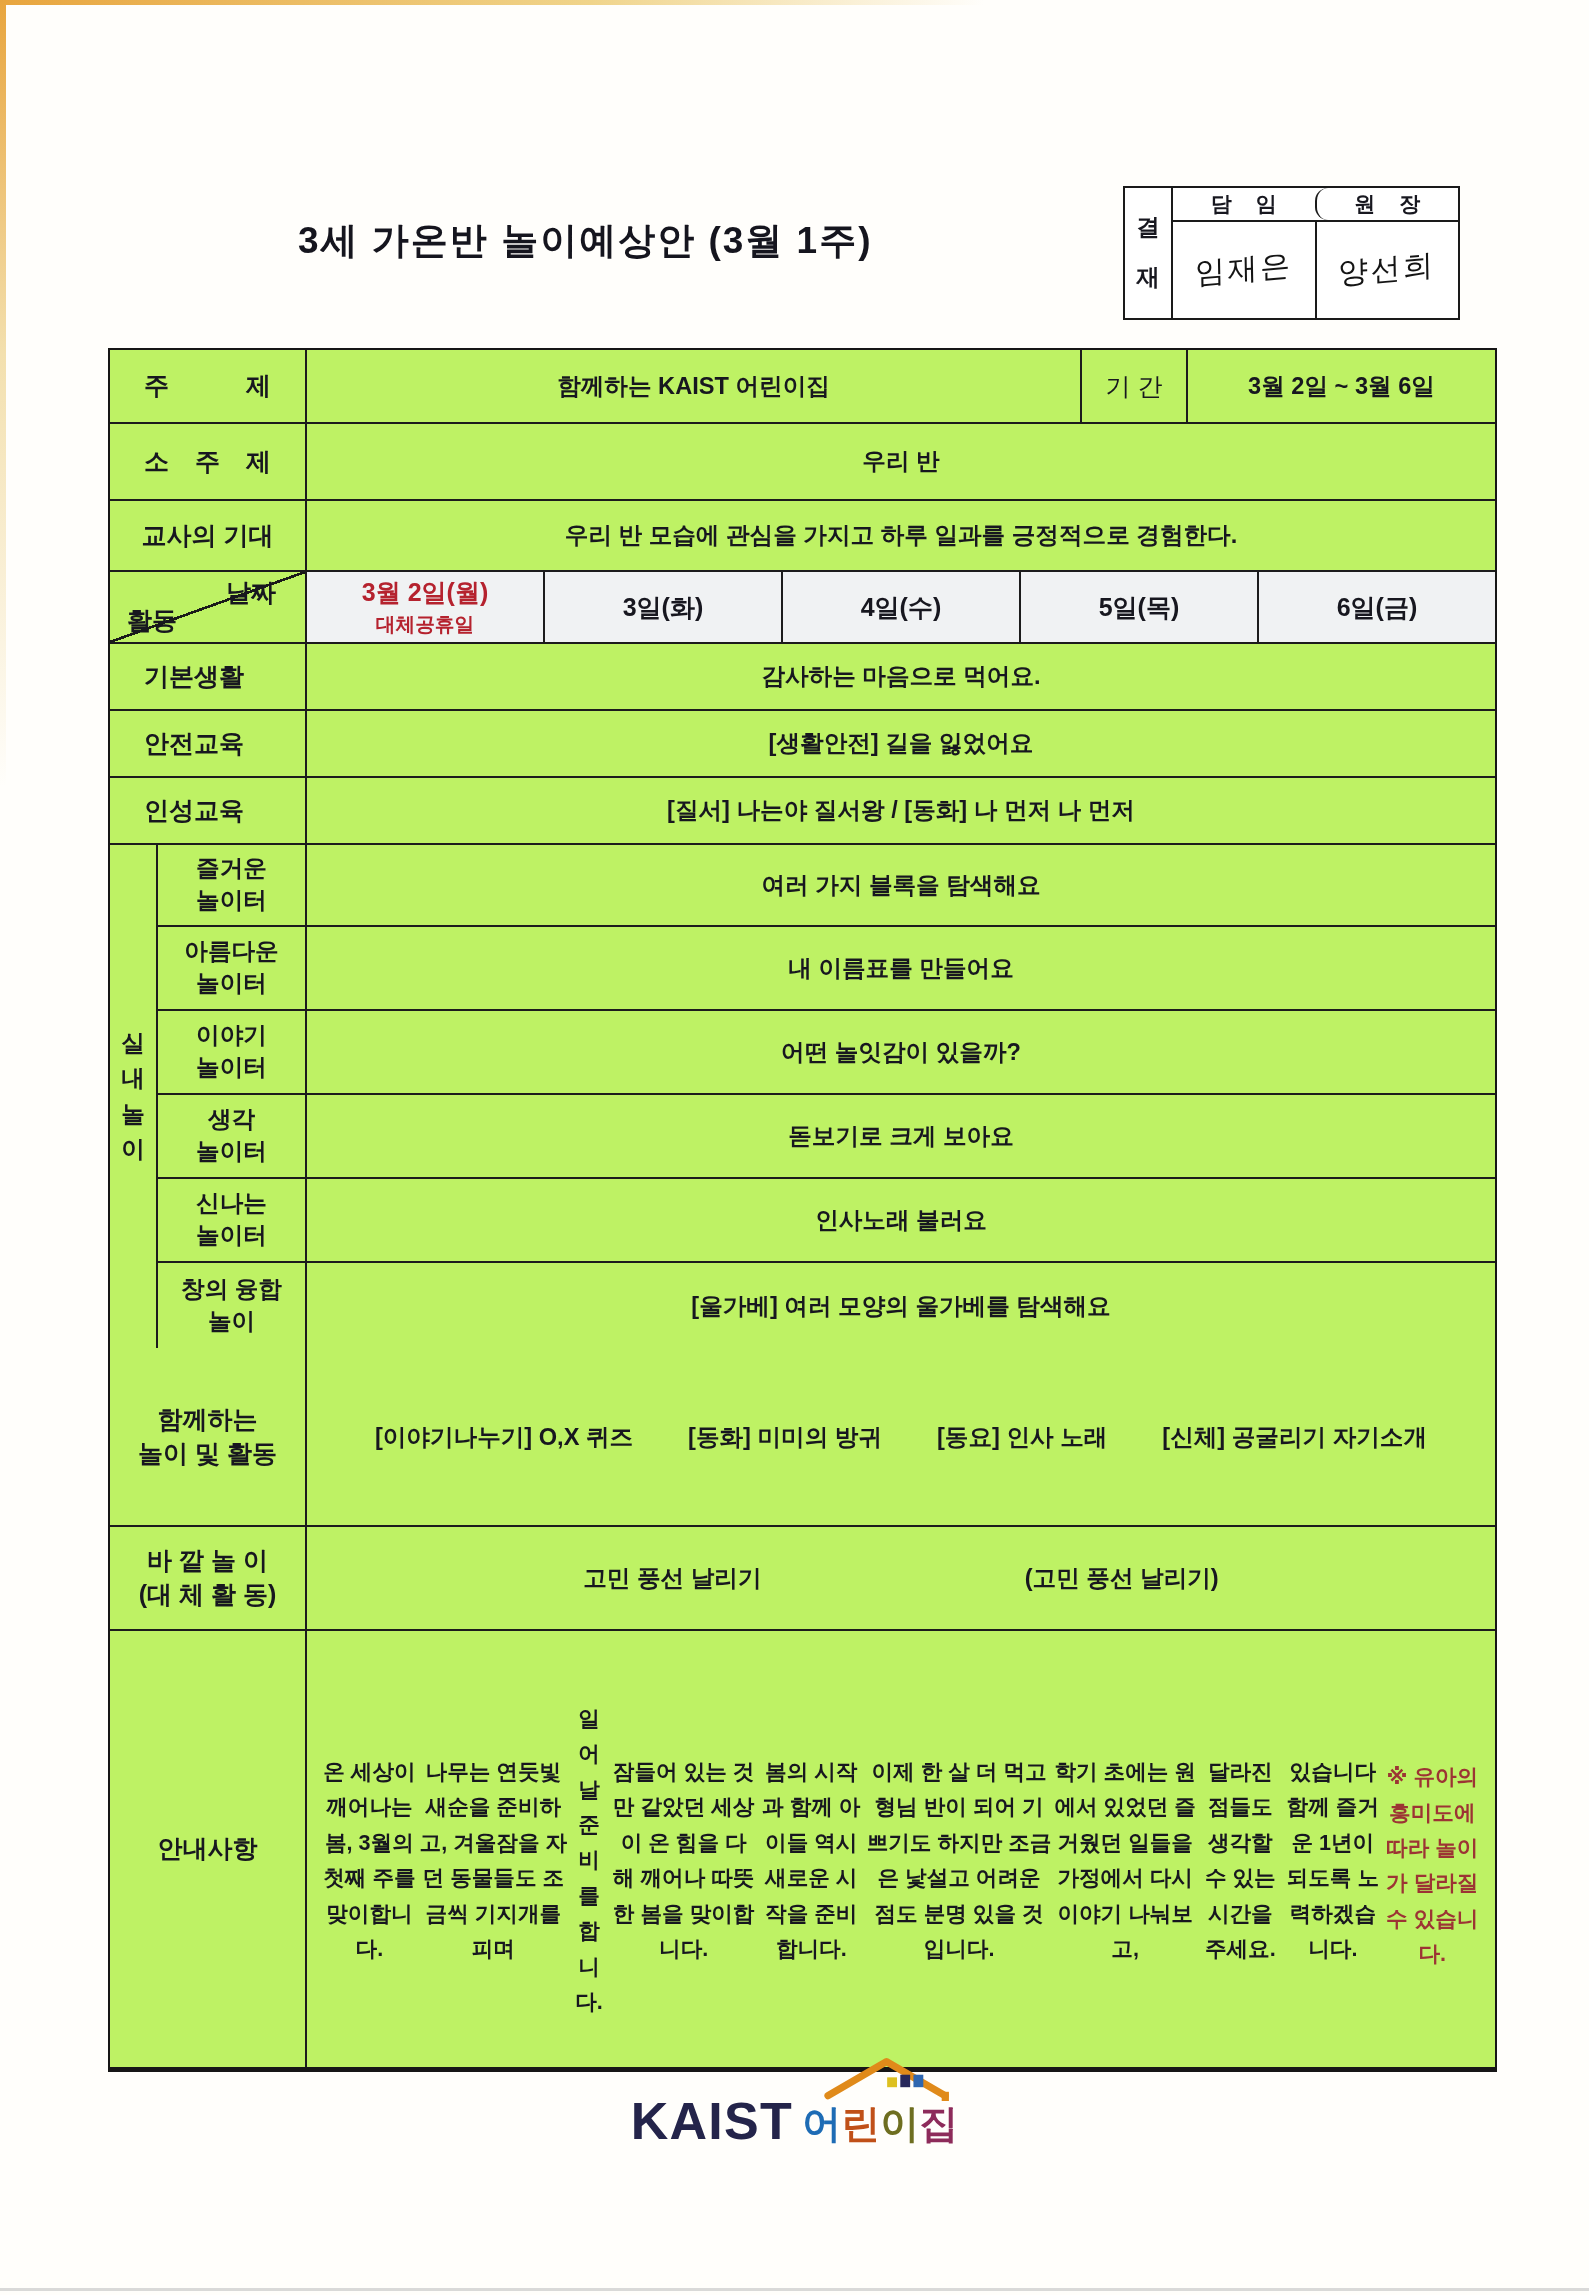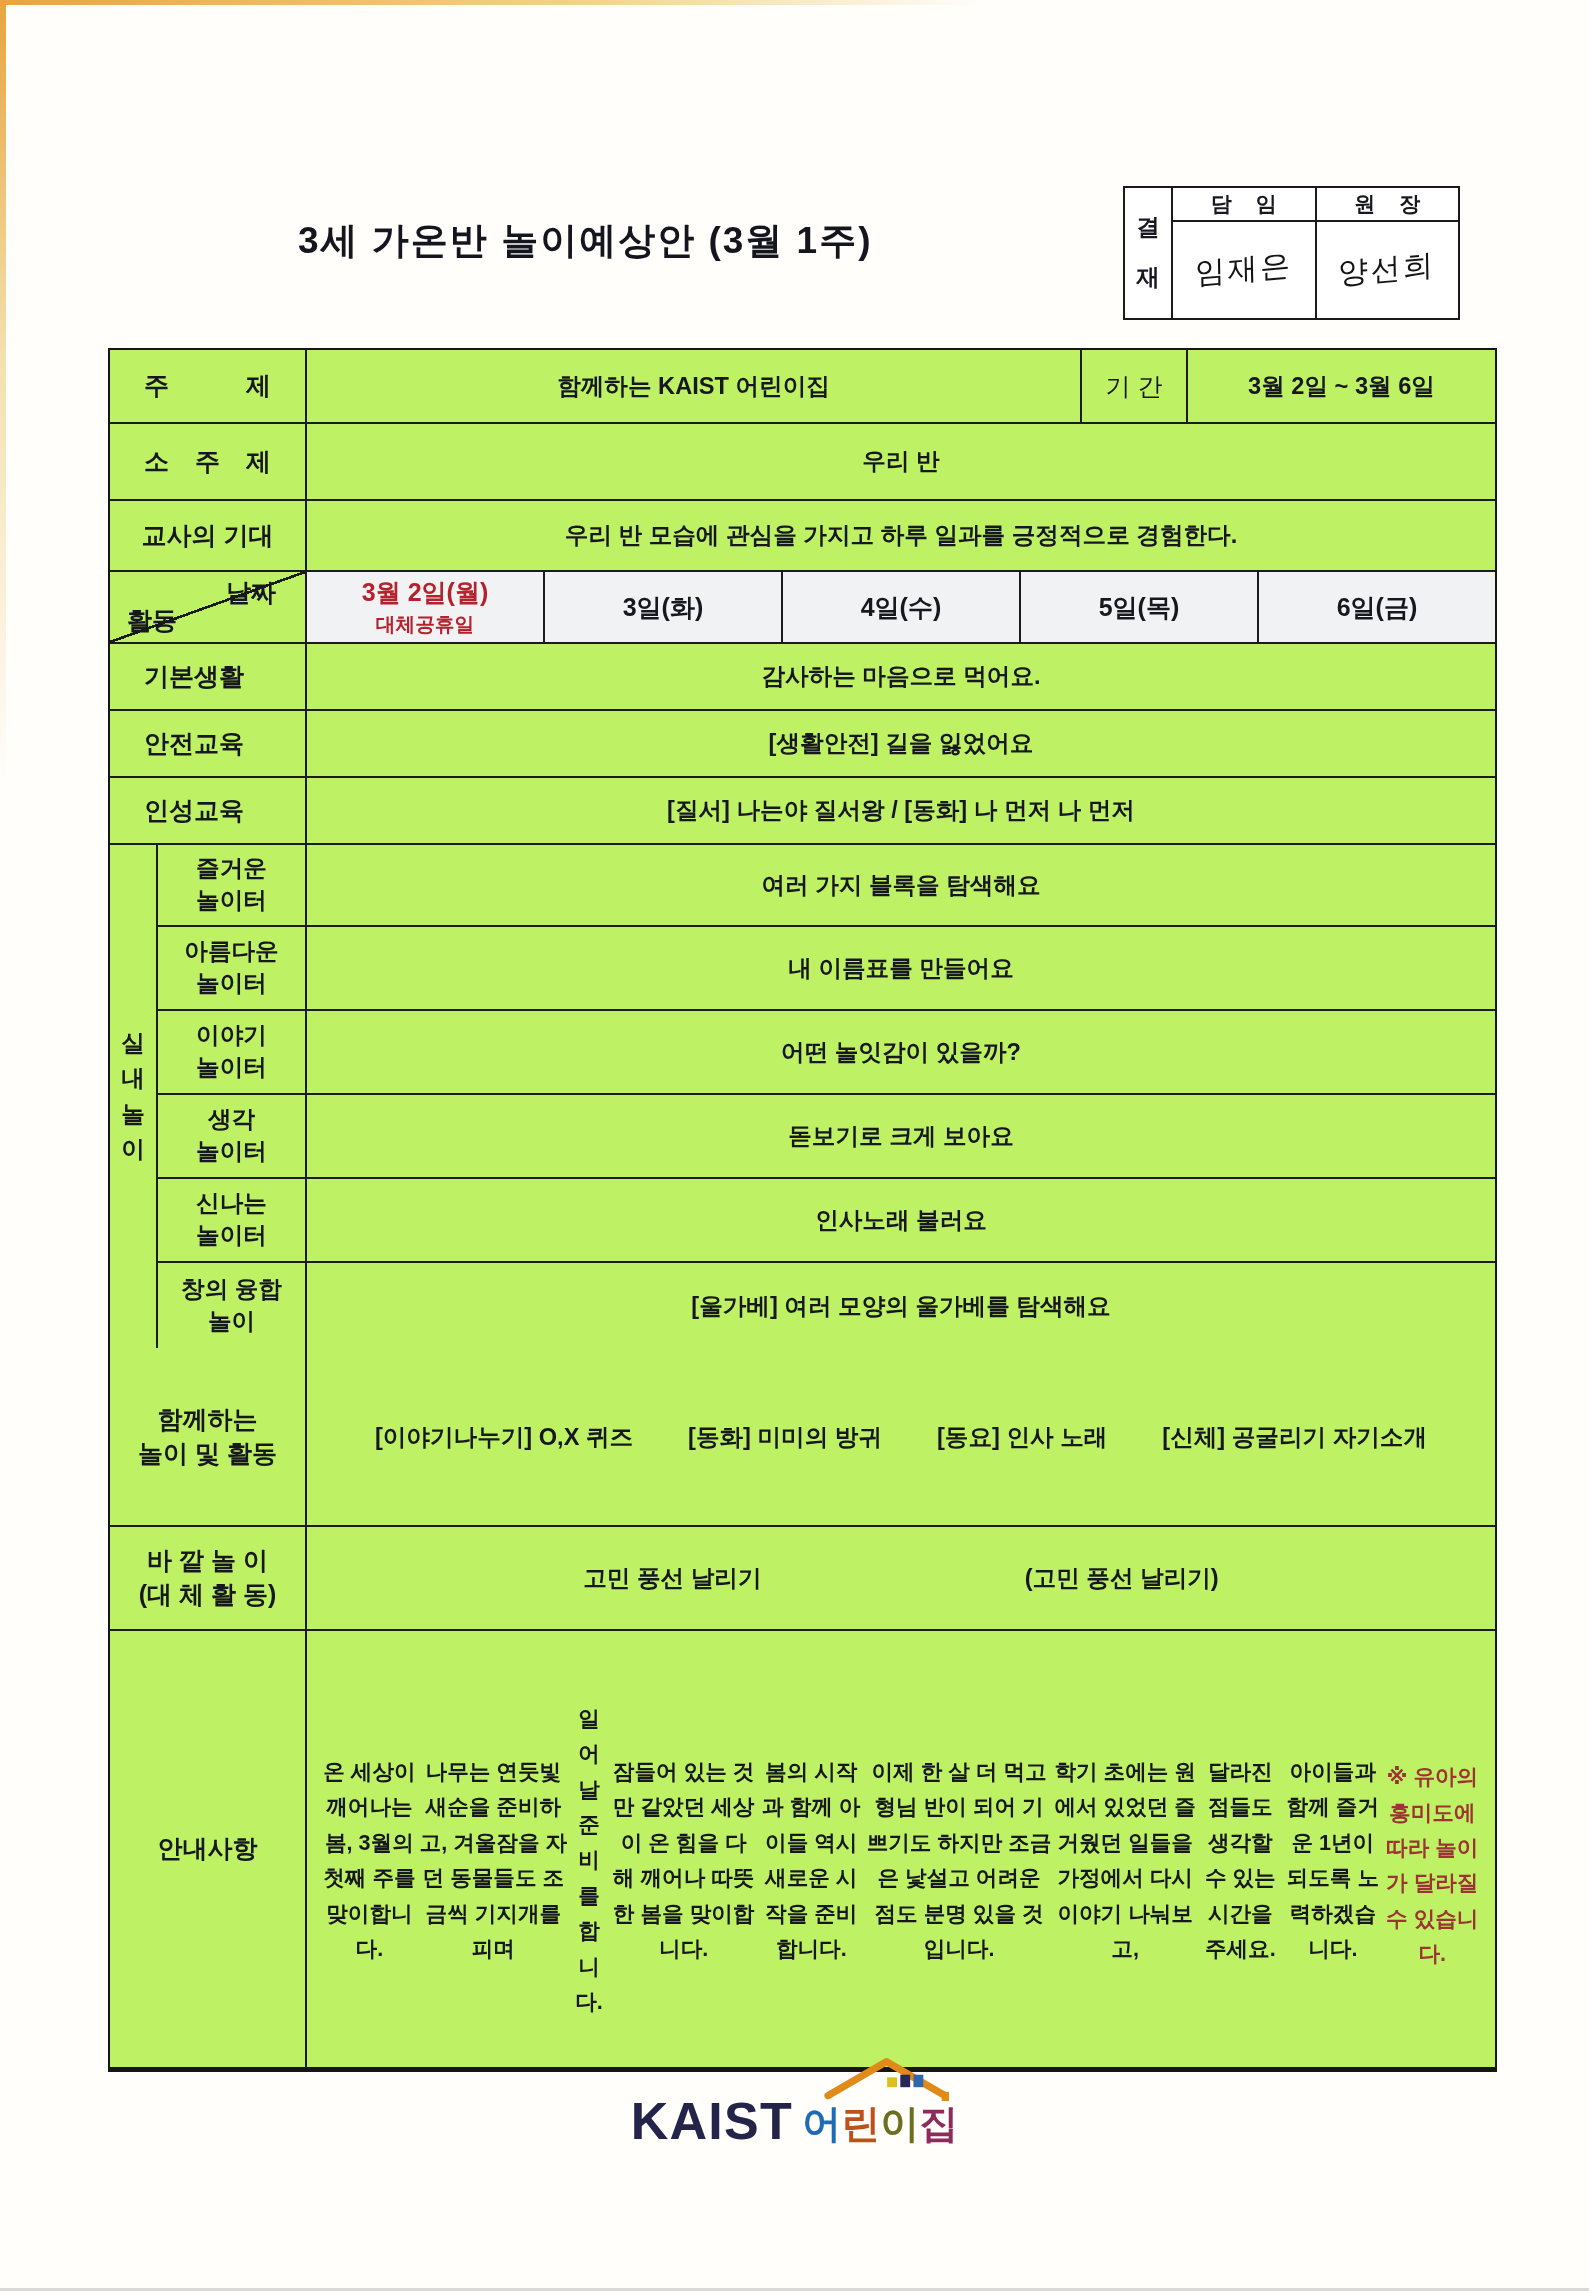--- a/index.html
+++ b/index.html
@@ -31,21 +31,21 @@
   }
   .ap-stamp{
     width:46px;border-right:2px solid #1a1a1a;
     display:flex;align-items:center;justify-content:center;
     font-size:23.6px;font-weight:800;white-space:pre-line;line-height:2.1;text-align:center;
   }
   .ap-cols{flex:1;display:flex;flex-direction:column;}
   .ap-headrow{display:flex;height:31.5px;border-bottom:2px solid #1a1a1a;}
   .ap-sigrow{display:flex;flex:1;}
   .ap-h{flex:1;display:flex;align-items:center;justify-content:center;
-    font-size:21px;font-weight:800;letter-spacing:9.2px;text-indent:9.2px;}
+    font-size:21px;font-weight:800;letter-spacing:9.2px;text-indent:9.2px;border-radius:13px;}
   .ap-h + .ap-h{border-left:2px solid #1a1a1a;}
   .ap-sig{flex:1;display:flex;align-items:center;justify-content:center;}
   .ap-sig + .ap-sig{border-left:2px solid #1a1a1a;}
   .sig{
     font-family:"DejaVu Serif","Liberation Serif",serif;
     font-size:30px;font-weight:500;color:#141414;
     transform:rotate(-5deg) skewX(-4deg);letter-spacing:2.6px;
   }
 
   
@@ -294,21 +294,21 @@
       <div class="lbl">안내사항</div>
       <div class="stack notice-stack">
         <div>온 세상이 깨어나는 봄, 3월의 첫째 주를 맞이합니다.</div>
         <div>나무는 연둣빛 새순을 준비하고, 겨울잠을 자던 동물들도 조금씩 기지개를 피며</div>
         <div>일어날 준비를 합니다.</div>
         <div>잠들어 있는 것만 같았던 세상이 온 힘을 다해 깨어나 따뜻한 봄을 맞이합니다.</div>
         <div>봄의 시작과 함께 아이들 역시 새로운 시작을 준비합니다.</div>
         <div>이제 한 살 더 먹고 형님 반이 되어 기쁘기도 하지만 조금은 낯설고 어려운 점도 분명 있을 것입니다.</div>
         <div>학기 초에는 원에서 있었던 즐거웠던 일들을 가정에서 다시 이야기 나눠보고,</div>
         <div>달라진 점들도 생각할 수 있는 시간을 주세요.</div>
-        <div>아이들과 함께 즐거운 1년이 되도록 노력하겠습니다.</div>
+        <div>있습니다 함께 즐거운 1년이 되도록 노력하겠습니다.</div>
         <div class="footnote">※ 유아의 흥미도에 따라 놀이가 달라질 수 있습니다.</div>
       </div>
     </div>
 
   </div>
 
   <div class="logo">
     <span class="logo-kaist">KAIST</span>
     <span class="logo-cc">
       <svg class="roof" width="125" height="46" viewBox="0 0 190 70">

